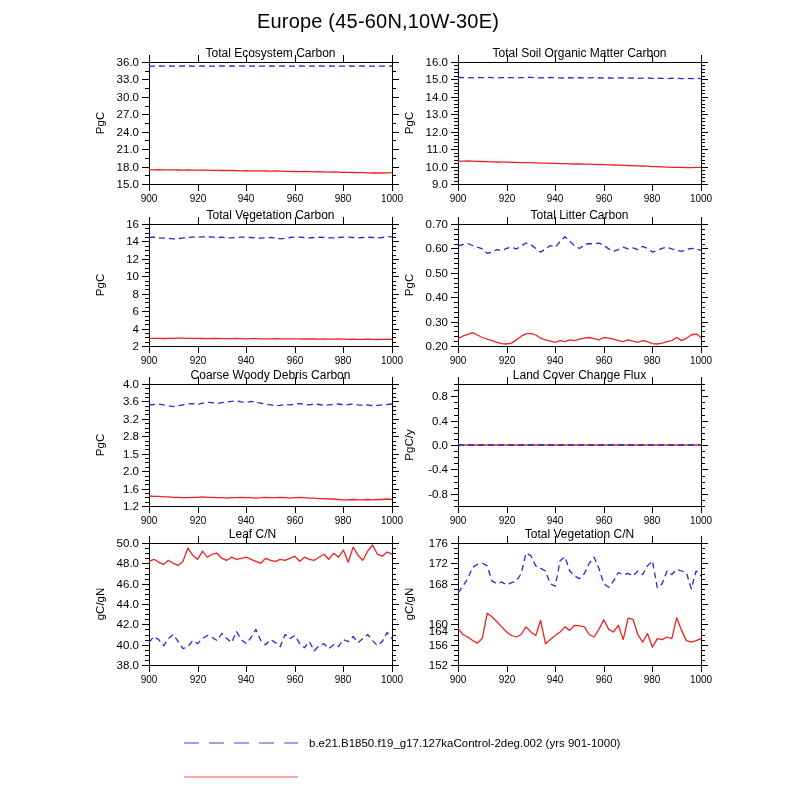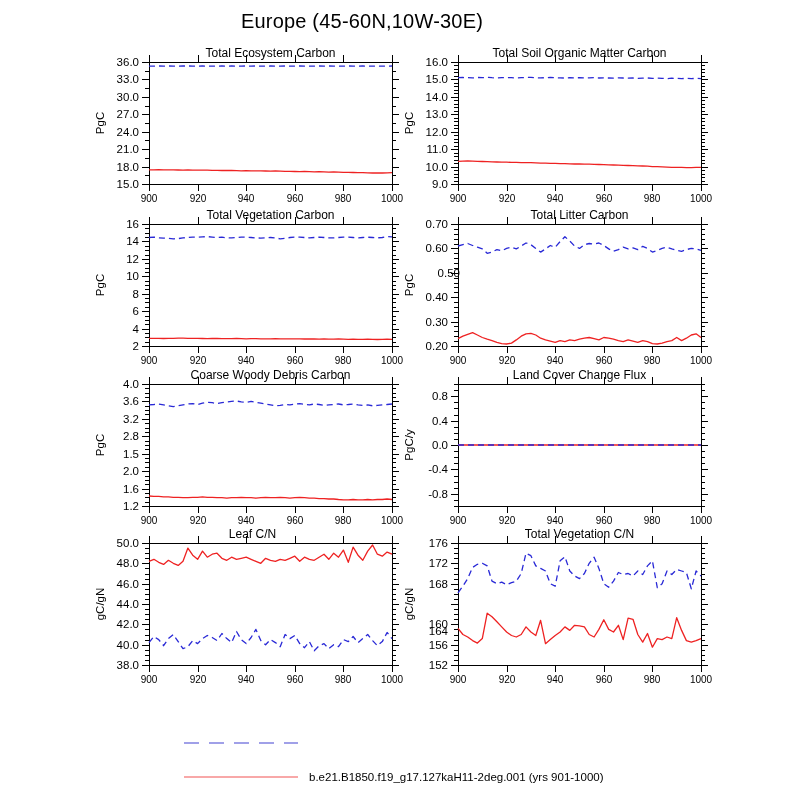--- a/index.html
+++ b/index.html
@@ -1,18 +1,18 @@
 <!DOCTYPE html>
 <html><head>
 <meta charset="utf-8">
 <style>
   html,body{margin:0;padding:0;background:#ffffff;}
   #figure{position:relative;width:800px;height:800px;background:#ffffff;
           font-family:"Liberation Sans",sans-serif;overflow:hidden;color:#000;}
-  #main-title{position:absolute;top:10px;left:0;width:724px;text-align:center;
+  #main-title{position:absolute;top:10px;left:16px;width:724px;text-align:center;
               font-size:20px;letter-spacing:0.2px;}
   #plot-svg{position:absolute;top:0;left:0;}
   .sp-title{position:absolute;text-align:center;font-size:12px;white-space:nowrap;}
   .ytick{position:absolute;text-align:right;font-size:11.5px;height:14px;line-height:14px;}
   .xtick{position:absolute;text-align:center;font-size:10px;height:14px;line-height:14px;}
   .ylab{position:absolute;width:80px;height:14px;line-height:14px;text-align:center;
         font-size:11.5px;transform:rotate(-90deg);transform-origin:center;}
   .legend-row{position:absolute;left:183px;display:flex;align-items:center;height:16px;}
   .legend-label{font-size:11.5px;margin-left:10px;white-space:nowrap;}
 </style>
@@ -102,21 +102,21 @@
       <div class="xtick" style="left: 176px; top: 354px; width: 44px;">920</div>
       <div class="xtick" style="left: 224px; top: 354px; width: 44px;">940</div>
       <div class="xtick" style="left: 273px; top: 354px; width: 44px;">960</div>
       <div class="xtick" style="left: 321px; top: 354px; width: 44px;">980</div>
       <div class="xtick" style="left: 370px; top: 354px; width: 44px;">1000</div>
       <div class="sp-title" style="left: 418px; top: 208px; width: 323px;">Total Litter Carbon</div>
       <div class="ylab" style="left: 369px; top: 278px; width: 80px;">PgC</div>
       <div class="ytick" style="left: 404px; top: 339px; width: 44px;">0.20</div>
       <div class="ytick" style="left: 404px; top: 315px; width: 44px;">0.30</div>
       <div class="ytick" style="left: 404px; top: 290px; width: 44px;">0.40</div>
-      <div class="ytick" style="left: 416px; top: 266px; width: 44px;">0.50</div>
+      <div class="ytick" style="left: 404px; top: 266px; width: 44px;">0.50</div>
       <div class="ytick" style="left: 404px; top: 241px; width: 44px;">0.60</div>
       <div class="ytick" style="left: 404px; top: 217px; width: 44px;">0.70</div>
       <div class="xtick" style="left: 436px; top: 354px; width: 44px;">900</div>
       <div class="xtick" style="left: 485px; top: 354px; width: 44px;">920</div>
       <div class="xtick" style="left: 533px; top: 354px; width: 44px;">940</div>
       <div class="xtick" style="left: 582px; top: 354px; width: 44px;">960</div>
       <div class="xtick" style="left: 630px; top: 354px; width: 44px;">980</div>
       <div class="xtick" style="left: 679px; top: 354px; width: 44px;">1000</div>
       <div class="sp-title" style="left: 109px; top: 368px; width: 323px;">Coarse Woody Debris Carbon</div>
       <div class="ylab" style="left: 60px; top: 438px; width: 80px;">PgC</div>
@@ -177,21 +177,21 @@
       <div class="xtick" style="left: 582px; top: 673px; width: 44px;">960</div>
       <div class="xtick" style="left: 630px; top: 673px; width: 44px;">980</div>
       <div class="xtick" style="left: 679px; top: 673px; width: 44px;">1000</div>
     </div>
 
   <div id="legend">
     <div class="legend-row" style="top:735px">
       <svg class="legend-swatch" width="116" height="16">
         <line x1="1" y1="8" x2="115" y2="8" stroke-width="2" stroke="#a0a0e8" stroke-dasharray="15,10"></line>
       </svg>
+      <span class="legend-label">b.e21.B1850.f19_g17.127kaControl-2deg.002 (yrs 901-1000)</span>
     </div>
     <div class="legend-row" style="top:769px">
       <svg class="legend-swatch" width="116" height="16">
         <line x1="1" y1="8" x2="115" y2="8" stroke-width="2" stroke="#f8a8a8"></line>
       </svg>
-      <span class="legend-label">b.e21.B1850.f19_g17.127kaH11-2deg.001 (yrs 901-1000)</span>
     </div>
   </div>
 </div>
 
 </body></html>

